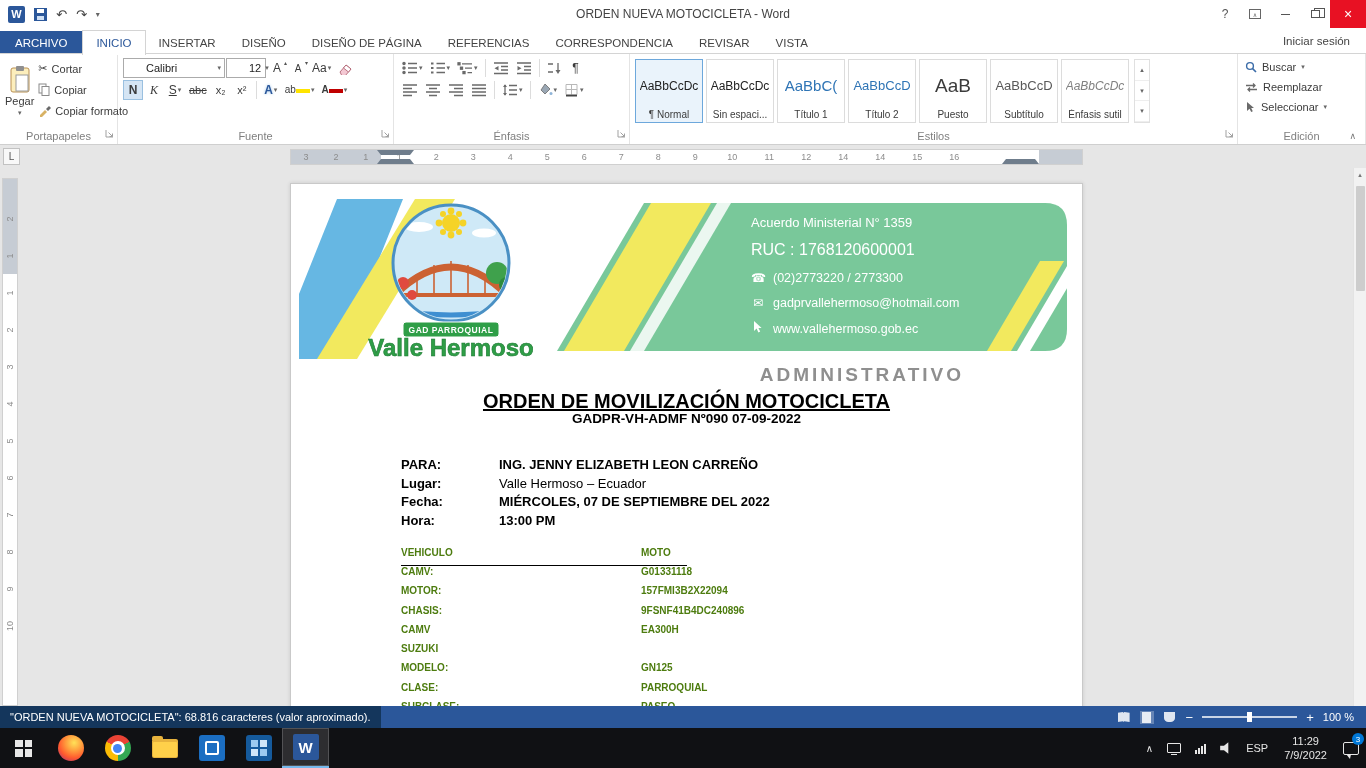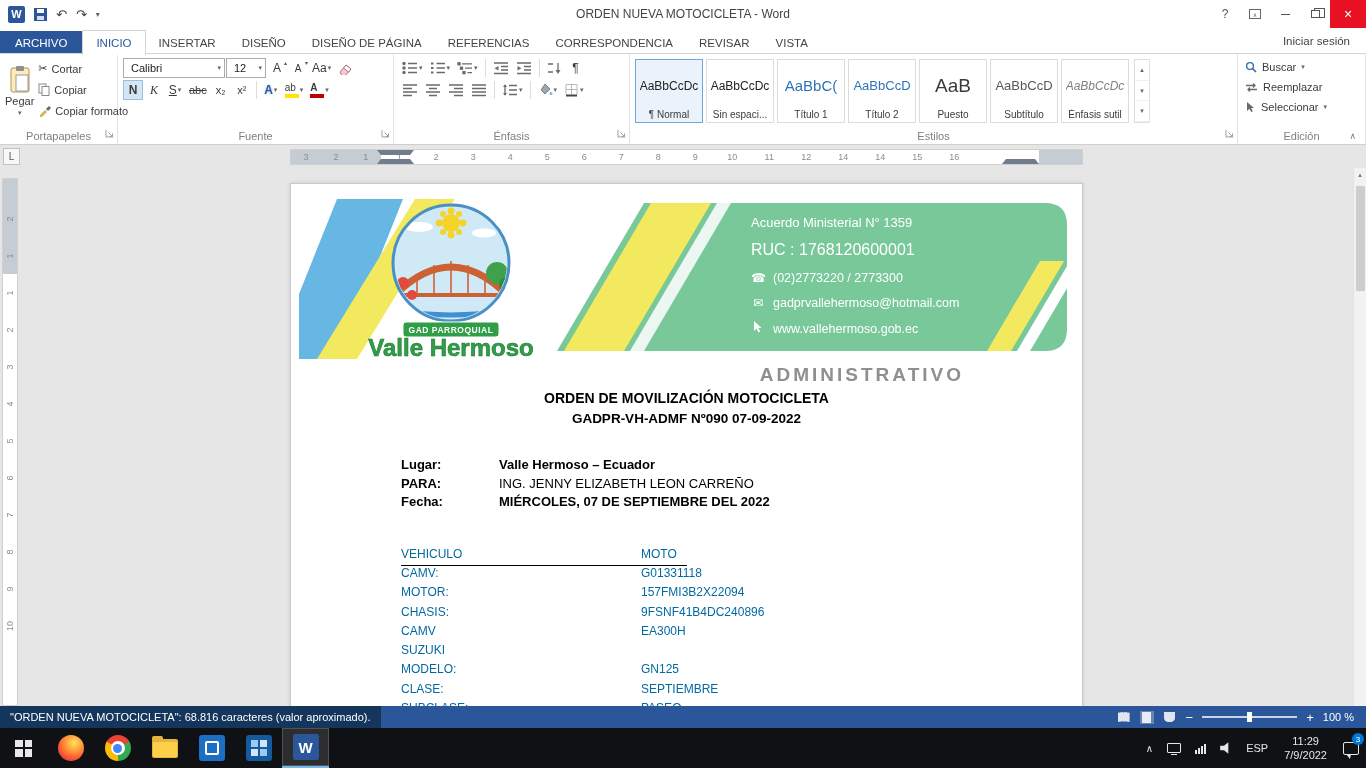--- a/index.html
+++ b/index.html
@@ -34,34 +34,34 @@
 
 .ribbon{position:absolute;top:53px;left:0;width:1366px;height:92px;background:#fff;border-top:1px solid #d4d4d4;border-bottom:1px solid #cfcfcf;display:flex;z-index:1}
 .group{position:relative;display:flex;flex-direction:column;padding:3px 3px 15px;border-right:1px solid #e4e4e4}
 .group-label{position:absolute;bottom:2px;left:0;right:0;text-align:center;font-size:11px;color:#7f7f7f;white-space:nowrap}
 .launcher{position:absolute;bottom:3px;right:3px;opacity:.8}
 .r{display:flex;align-items:center;gap:1px;margin:1px 2px}
 .sb{min-width:20px;height:20px;display:flex;align-items:center;justify-content:center;font-size:12px;color:#3b3b3b;padding:0 2px;border:1px solid transparent}
 .sb .car{font-size:7px;margin-left:1px;color:#666}
 .active-toggle{background:#d5e5f4;border:1px solid #9ac0e0}
 .vsep{width:1px;height:18px;background:#dcdcdc;margin:0 3px}
-.combo{display:flex;align-items:center;border:1px solid #ababab;background:#fff;height:20px;padding:0 3px 0 7px;font-size:11px;color:#222;gap:4px}
+.combo{display:flex;align-items:center;border:1px solid #ababab;background:#fff;height:20px;padding:0 3px 0 22px;font-size:11px;color:#222;gap:4px}
 .combo .car{font-size:7px;color:#666}
 
 
 .g-clip{width:118px}
 .bigbtn{display:flex;flex-direction:column;align-items:center;justify-content:center;width:46px;height:66px;font-size:11px;color:#3b3b3b;gap:2px}
 .clip-col{display:flex;flex-direction:column;justify-content:flex-start}
 .smallbtn{display:flex;align-items:center;gap:4px;height:21px;font-size:11px;color:#3b3b3b;padding:0 3px;white-space:nowrap}
 
 
 .g-font{width:276px}
 .bN{font-weight:bold}.bK{font-style:italic;font-family:"Liberation Serif",serif}.bS{text-decoration:underline}.bStr{text-decoration:line-through;font-size:11px}
 .fx-glow{color:#2b579a;font-weight:bold;text-shadow:0 0 3px #9cc3e5}
-.bar-under{display:flex;flex-direction:column;line-height:1}
+.bar-under{display:flex;flex-direction:row;align-items:center;line-height:1}
 .bar-under i{display:block;width:14px;height:4px;margin-top:1px}
 .bar-y i{background:#ffe400}.bar-r i{background:#c00000}
 .grow-shrink{position:relative}
 .grow-shrink .tri{font-size:6px;position:absolute;top:0;right:-1px;color:#555}
 
 
 .g-para{width:236px}
 
 
 .g-styles{flex:1;min-width:0}
@@ -111,29 +111,29 @@
 
 .header-art{position:absolute;top:15px;left:8px;width:772px;height:160px}
 .hd-text{position:absolute;color:#fff;white-space:nowrap}
 .hd-acuerdo{left:452px;top:16px;font-size:13px}
 .hd-ruc{left:452px;top:42px;font-size:16px}
 .hd-contact{left:452px;font-size:12.5px;display:flex;align-items:center;gap:8px}
 .hd-ico{font-size:12px;width:14px;text-align:center}
 .admin{position:absolute;top:180px;right:118px;font-size:19px;font-weight:bold;color:#8f8f8f;letter-spacing:3px}
 
 
-.doc-title{position:absolute;top:206px;left:0;width:100%;text-align:center;font-weight:700;font-size:14px;color:#000;}
+.doc-title{position:absolute;top:206px;left:0;width:100%;text-align:center;font-weight:700;font-size:20px;color:#000;text-decoration:underline}
 .doc-code{position:absolute;top:227px;left:0;width:100%;text-align:center;font-weight:700;font-size:13.5px;color:#000}
 .fields{position:absolute;top:273px;left:110px;font-size:13px;color:#000}
 .frow{height:18.5px;display:flex}
 .flabel{width:98px;font-weight:700}
 .fields .frow:nth-child(1) .fvalue,
 .fields .frow:nth-child(3) .fvalue,
 .fields .frow:nth-child(4) .fvalue{font-weight:700}
-.vehicle{position:absolute;top:363px;left:110px;font-size:12px;color:#0369a1;font-weight:400}
+.vehicle{position:absolute;top:363px;left:110px;font-size:10px;color:#4d7c0f;font-weight:700}
 .vhead{display:flex;width:286px;border-bottom:1.5px solid #000;height:19px}
 .vh1{width:240px}
 .vrow{height:19.3px;display:flex;margin-top:0}
 .vrow .vlabel{width:240px}
 
 
 .statusbar{position:absolute;left:0;top:706px;width:1366px;height:22px;background:#2b579a;color:#fff;display:flex;align-items:center;font-size:11px}
 .status-msg{background:#14365c;height:100%;display:flex;align-items:center;padding:0 10px;white-space:nowrap}
 .status-right{margin-left:auto;display:flex;align-items:center;gap:9px;padding-right:12px}
 .vico{width:14px;height:13px;display:flex;align-items:center;justify-content:center}
@@ -670,30 +670,34 @@
         </div>
     </div>
 
     <div class="admin">ADMINISTRATIVO</div>
 
     <div class="doc-title">ORDEN DE MOVILIZACIÓN MOTOCICLETA</div>
     <div class="doc-code">GADPR-VH-ADMF Nº090 07-09-2022</div>
 
     <div class="fields">
       <div class="frow">
+          <span class="flabel">PARA:</span>
+          <span class="fvalue">ING. JENNY ELIZABETH  LEON CARREÑO</span>
+        </div>
+      <div class="frow">
           <span class="flabel">Lugar:</span>
           <span class="fvalue">Valle Hermoso – Ecuador</span>
-        </div>
-      <div class="frow">
-          <span class="flabel">PARA:</span>
-          <span class="fvalue">ING. JENNY ELIZABETH  LEON CARREÑO</span>
         </div>
       <div class="frow">
           <span class="flabel">Fecha:</span>
           <span class="fvalue">MIÉRCOLES, 07 DE SEPTIEMBRE DEL 2022</span>
+        </div>
+      <div class="frow">
+          <span class="flabel">Hora:</span>
+          <span class="fvalue">13:00 PM</span>
         </div>
     </div>
 
     <div class="vehicle">
       <div class="vhead">
           <span class="vh1">VEHICULO</span>
           <span>MOTO</span>
         </div>
       <div class="vrow">
           <span class="vlabel">CAMV:</span>
@@ -713,21 +717,21 @@
         </div>
       <div class="vrow">
           <span>SUZUKI</span>
         </div>
       <div class="vrow">
           <span class="vlabel">MODELO:</span>
           <span>GN125</span>
         </div>
       <div class="vrow">
           <span class="vlabel">CLASE:</span>
-          <span>SEPTIEMBRE</span>
+          <span>PARROQUIAL</span>
         </div>
       <div class="vrow">
           <span class="vlabel">SUBCLASE:</span>
           <span>PASEO</span>
         </div>
     </div>
   </div>
 
   <div class="scroll-v">
     <div class="scroll-up">▴</div>

